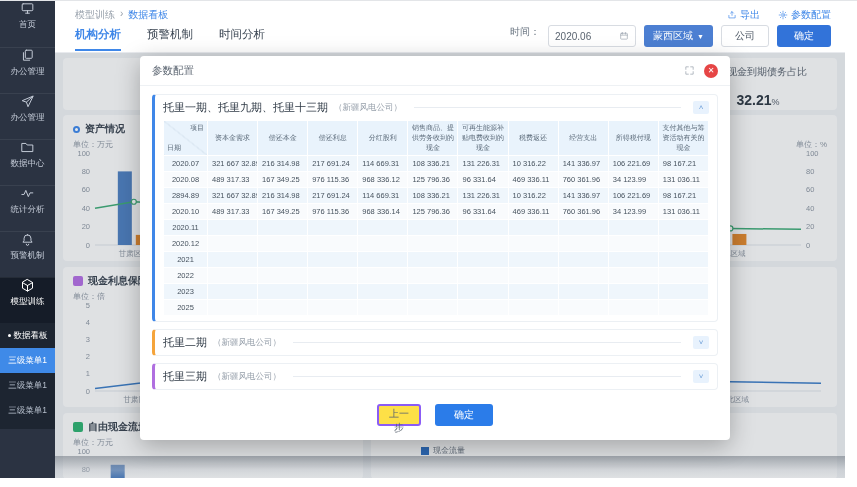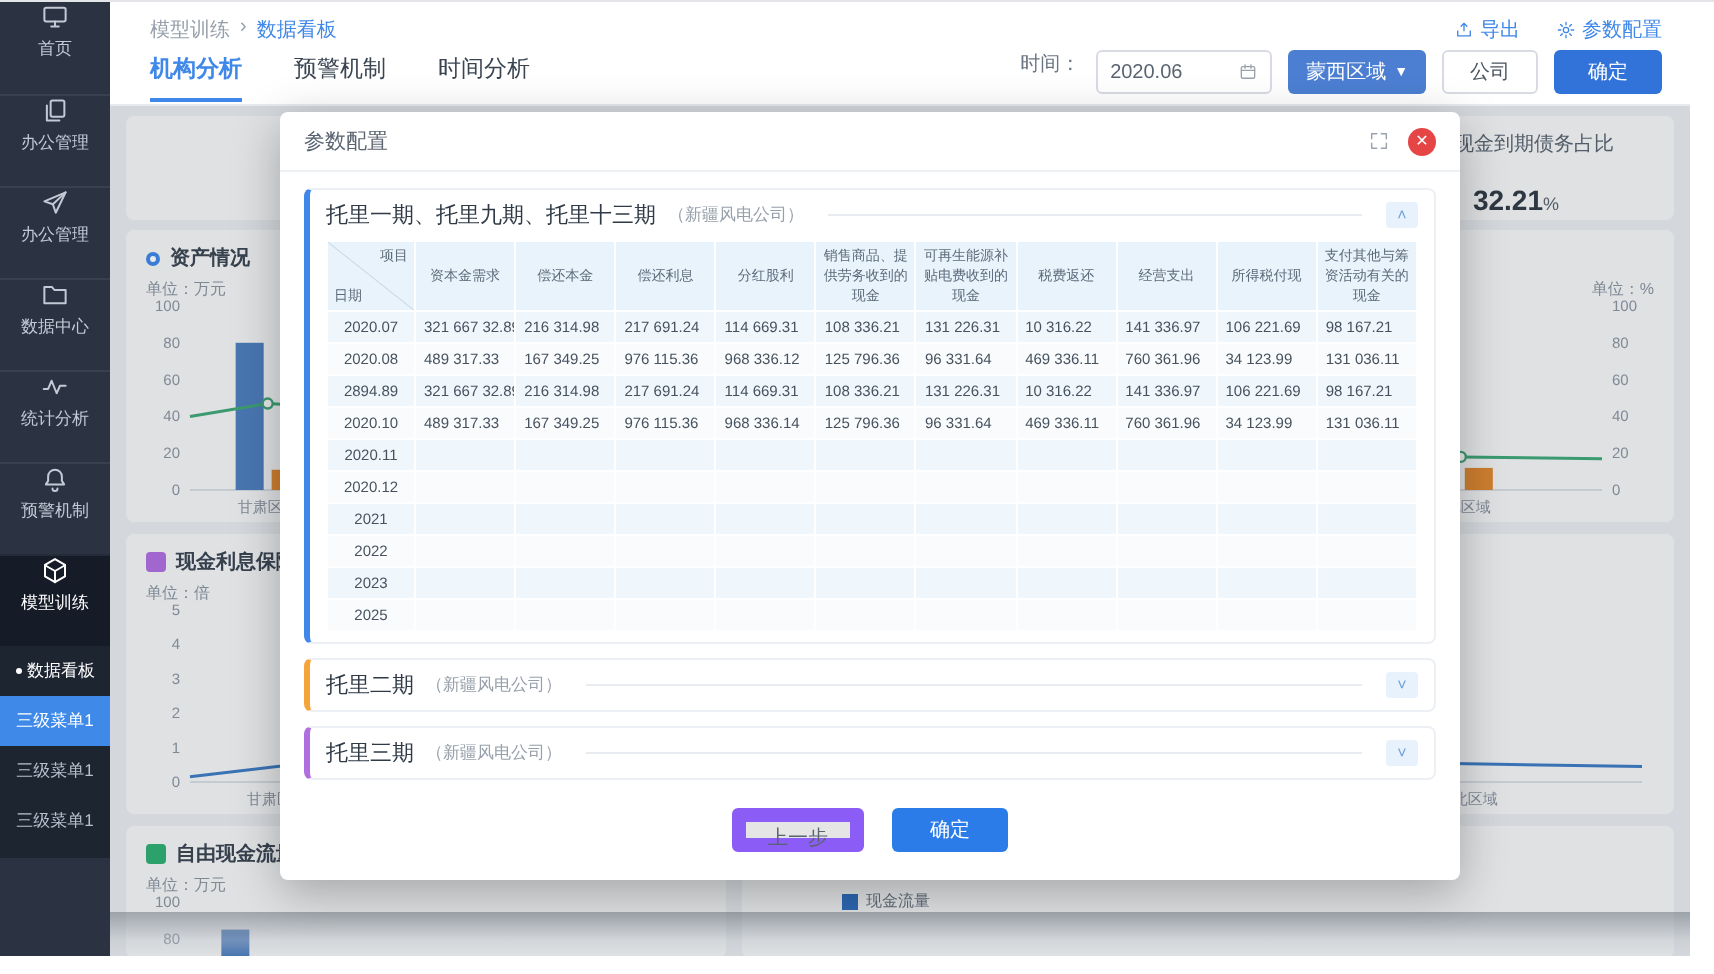--- a/index.html
+++ b/index.html
@@ -84,21 +84,21 @@
   table.ptable{margin-top:5px;width:100%;border-collapse:collapse;table-layout:fixed;}
   .ptable th{background:#e9f3fc;font-size:7px;color:#5c6b7a;font-weight:normal;padding:2px 1px;height:24px;border:1px solid #fff;}
   .ptable td{font-size:7.5px;color:#46525e;padding:0 0 0 4px;height:16px;border:1px solid #fff;white-space:nowrap;overflow:hidden;}
   .ptable tbody tr:nth-child(odd) td{background:#eff6fc;}
   .ptable tbody tr:nth-child(even) td{background:#f9fbfd;}
   .pdate{text-align:center;padding:0 !important;}
   .pcorner{position:relative;width:44px;background-image:linear-gradient(to top right,transparent calc(50% - .5px),#c9d8e6,transparent calc(50% + .5px)) !important;}
   .pcorner .ct{position:absolute;top:2px;right:3px;}
   .pcorner .cb{position:absolute;bottom:2px;left:3px;}
   .m-footer{display:flex;justify-content:center;gap:14px;padding:7px 0 8px;}
-  .btn-back{width:66px;height:22px;border:7px solid #8b5cf6;border-radius:3px;background:#e5e5e5;color:#5a6470;font-size:10px;}
+  .btn-back{width:44px;height:22px;border:2px solid #8b5cf6;border-radius:3px;background:#fde047;color:#5a6470;font-size:10px;}
   .btn-ok{width:58px;height:22px;border-radius:3px;background:#2b7ce9;color:#fff;font-size:10px;border:none;}
   svg text{font-family:"Liberation Sans",sans-serif;}
 </style>
 </head>
 <body>
 
 <div class="page">
 
   <aside class="sidebar">
     <div id="sb-items">

